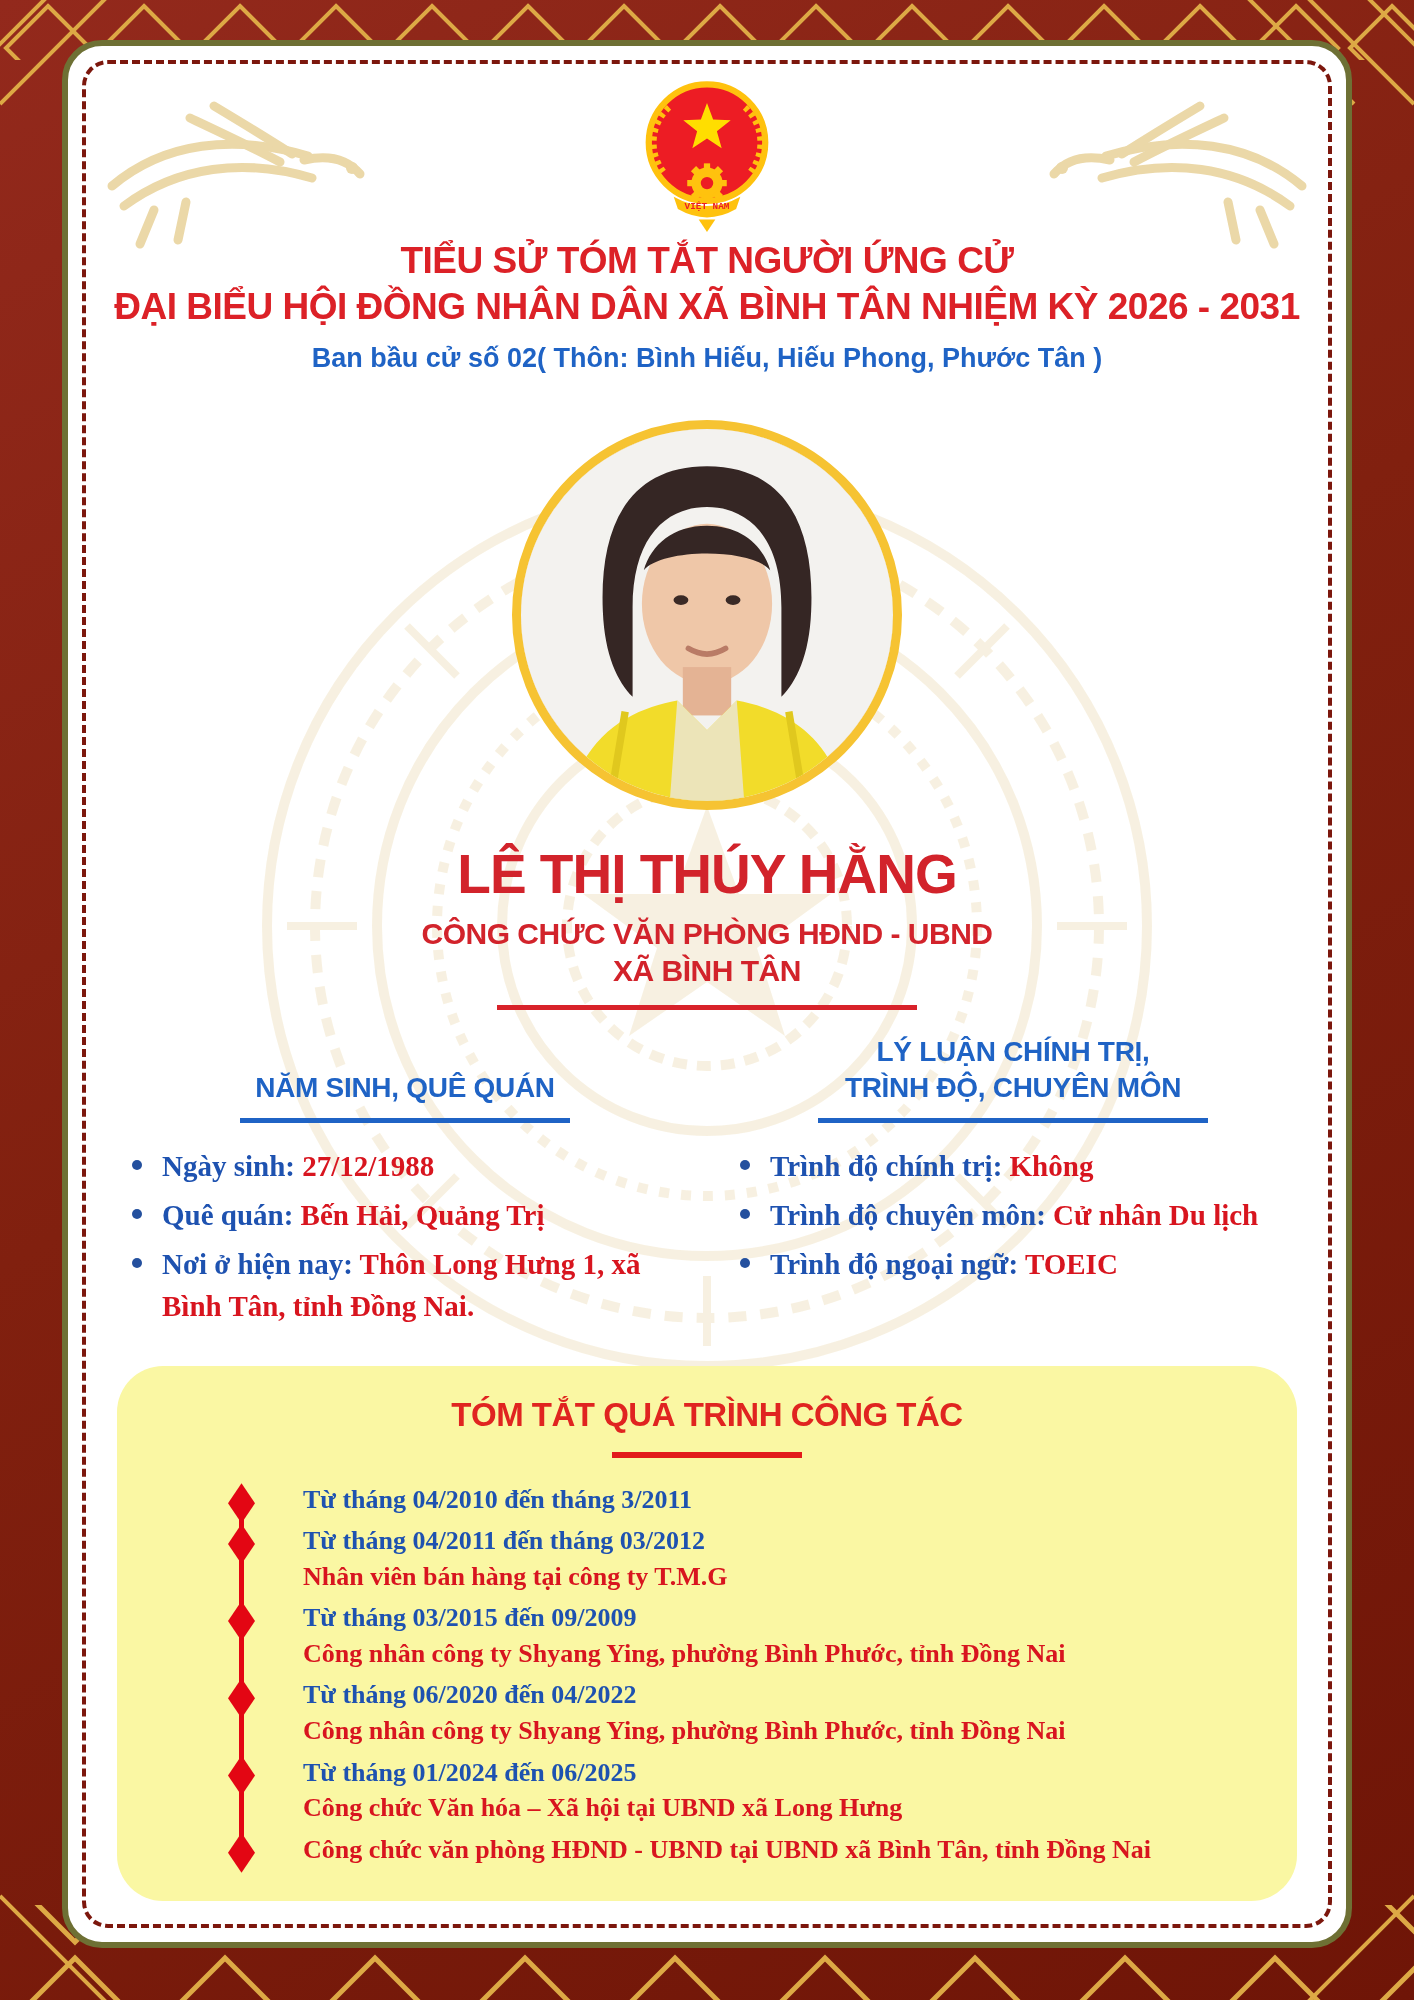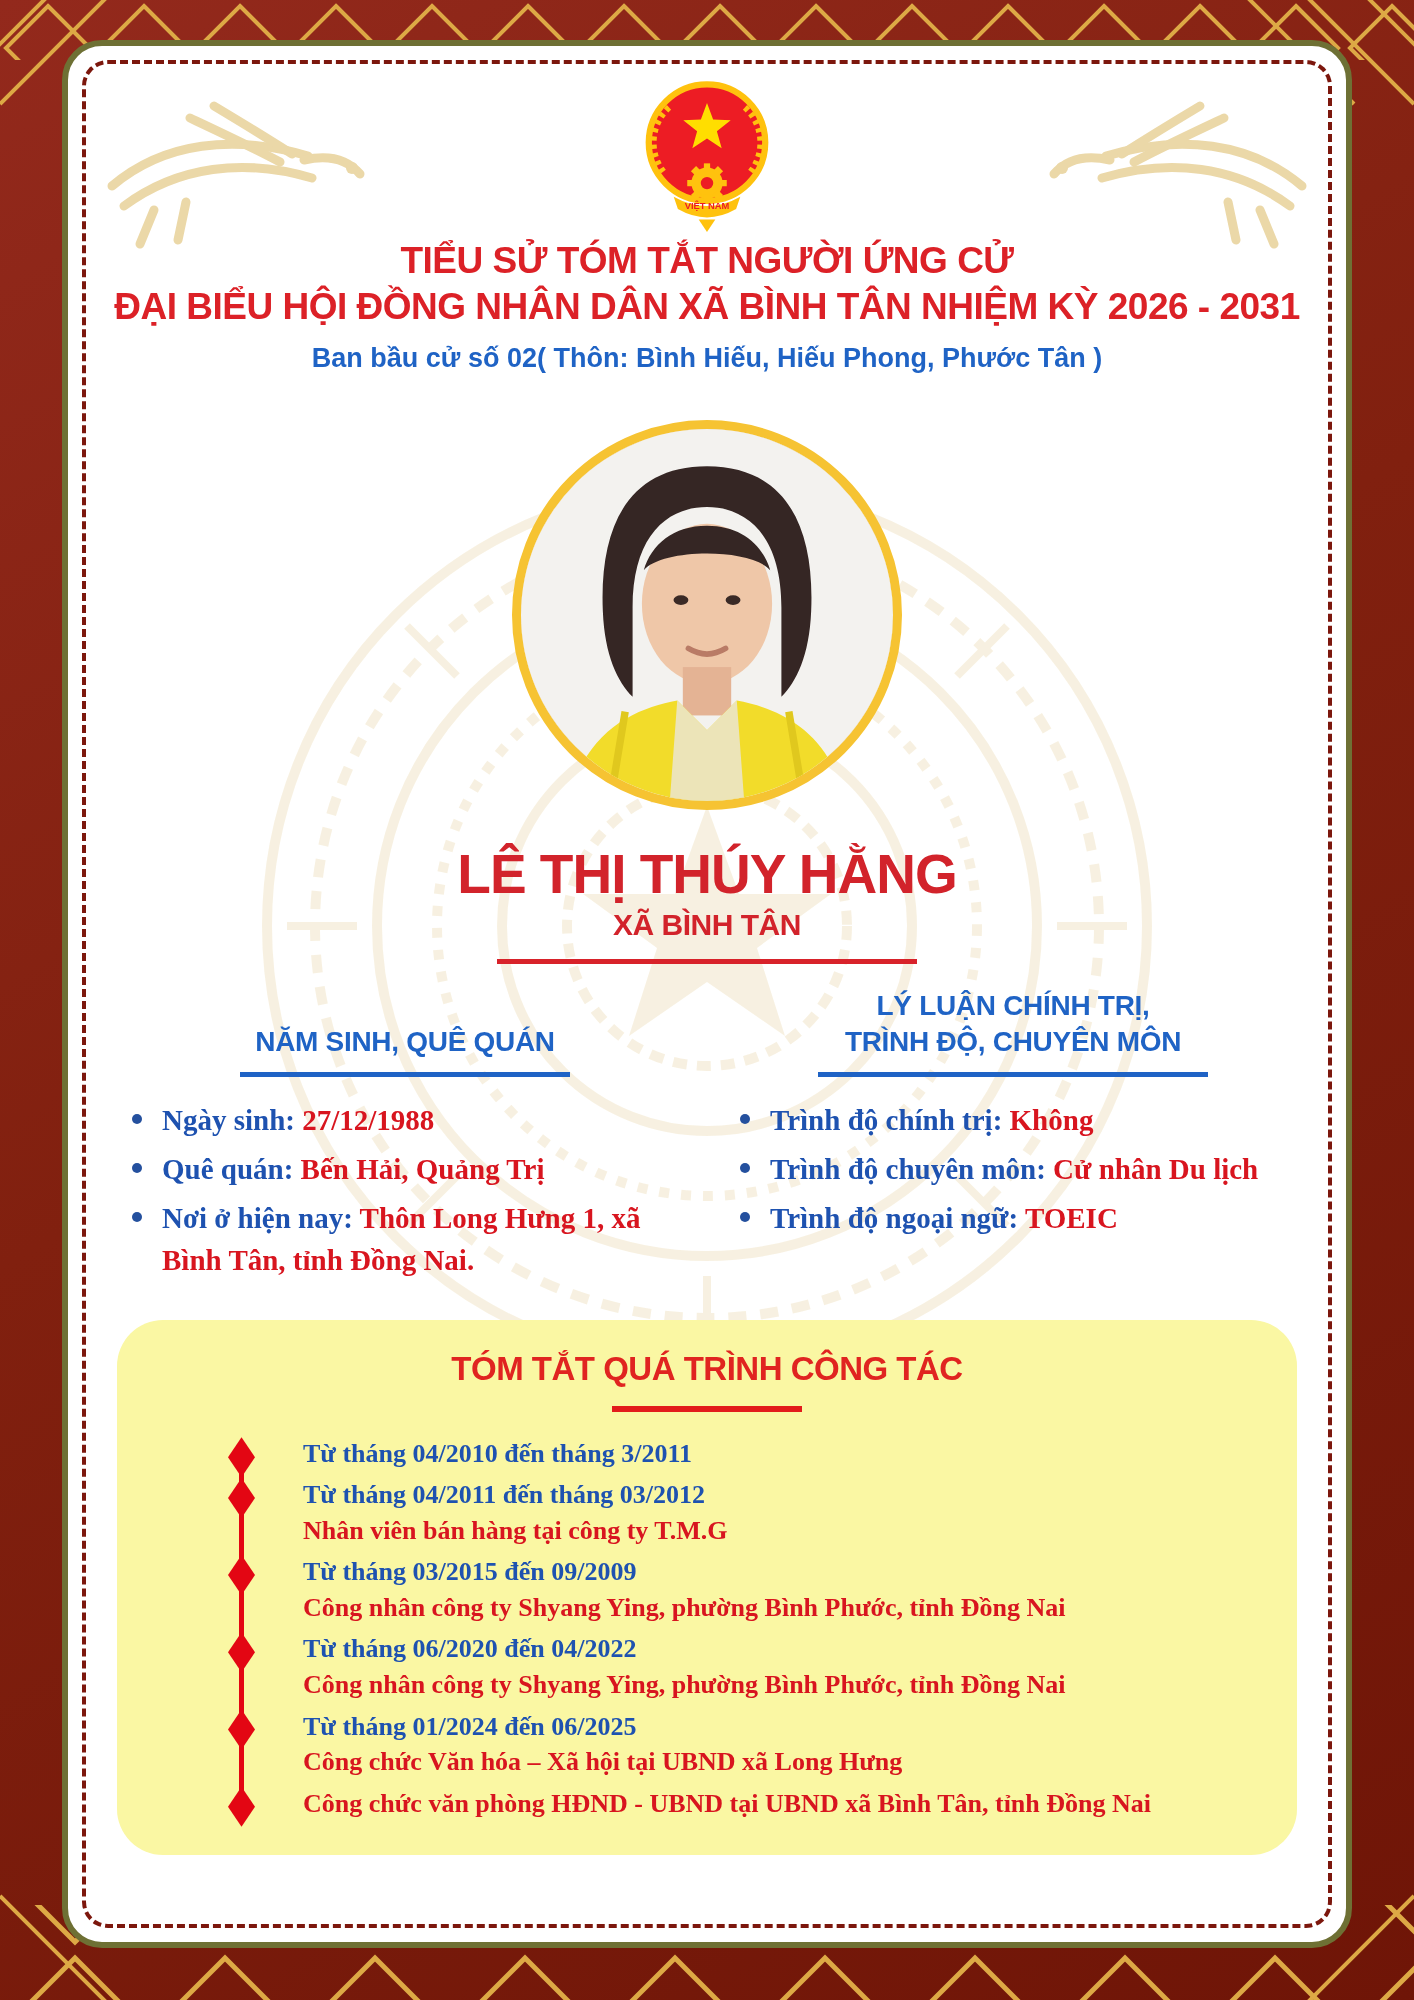--- a/index.html
+++ b/index.html
@@ -17,21 +17,21 @@
   .dashed-frame {
     position:absolute; inset:14px; border:4px dashed #7c170d; border-radius:26px;
     pointer-events:none; z-index:3;
   }
   .watermark { position:absolute; left:50%; top:880px; transform:translate(-50%,-50%); z-index:0; opacity:.5; }
   .crane { position:absolute; top:44px; z-index:1; opacity:.9; }
   .crane.left  { left:26px; }
   .crane.right { right:26px; transform:scaleX(-1); }
   .content { position:absolute; inset:0; z-index:2; text-align:center; }
 
-  .emblem-wrap { margin-top:30px; height:156px; }
+  .emblem-wrap { margin-top:30px; height:156px;font-family:Liberation Mono, monospace; }
   .title-line1 { margin-top:8px;  font-size:37px; font-weight:800; color:#dc2127; letter-spacing:-0.5px; line-height:1.15; }
   .title-line2 { margin-top:3px;  font-size:37px; font-weight:800; color:#dc2127; letter-spacing:-0.5px; line-height:1.15; }
   .board-line  { margin-top:15px; font-size:27px; font-weight:700; color:#1f63c5; }
 
   .photo {
     margin:46px auto 0; width:390px; height:390px; border-radius:50%;
     border:9px solid #f6c332; overflow:hidden; background:#f3f2ef;
     box-shadow:0 0 0 1px #e9b42a inset;
   }
   .name      { margin-top:34px; font-size:55px; font-weight:800; color:#d2232b; letter-spacing:-1px; line-height:1.1; }
@@ -179,20 +179,21 @@
           <ellipse cx="114" cy="92" rx="4" ry="2.6" fill="#3a2a26"></ellipse>
           <path d="M90,118 Q100,124 110,118" fill="none" stroke="#b97b66" stroke-width="3" stroke-linecap="round"></path>
           <rect x="87" y="128" width="26" height="26" fill="#e4b394"></rect>
           <path d="M26,200 C34,162 62,150 84,146 L100,162 L116,146 C138,150 166,162 174,200 Z" fill="#f2dc2a"></path>
           <polygon points="84,146 100,162 116,146 120,200 80,200" fill="#ece4b8"></polygon>
           <path d="M56,152 L48,200 M144,152 L152,200" stroke="#e0c81e" stroke-width="4" fill="none"></path>
         </svg>
       </div>
 
       <div class="name">LÊ THỊ THÚY HẰNG</div>
+      <div class="pos-line1">CÔNG CHỨC VĂN PHÒNG HĐND - UBND</div>
       <div class="pos-line2">XÃ BÌNH TÂN</div>
       <div class="red-bar"></div>
 
       <div class="cols">
         <div class="col left">
           <div class="col-head">NĂM SINH, QUÊ QUÁN</div>
           <div class="blue-bar w-left"></div>
           <ul class="info-list">
             <li class="info-item">
               <span class="dot"></span>

